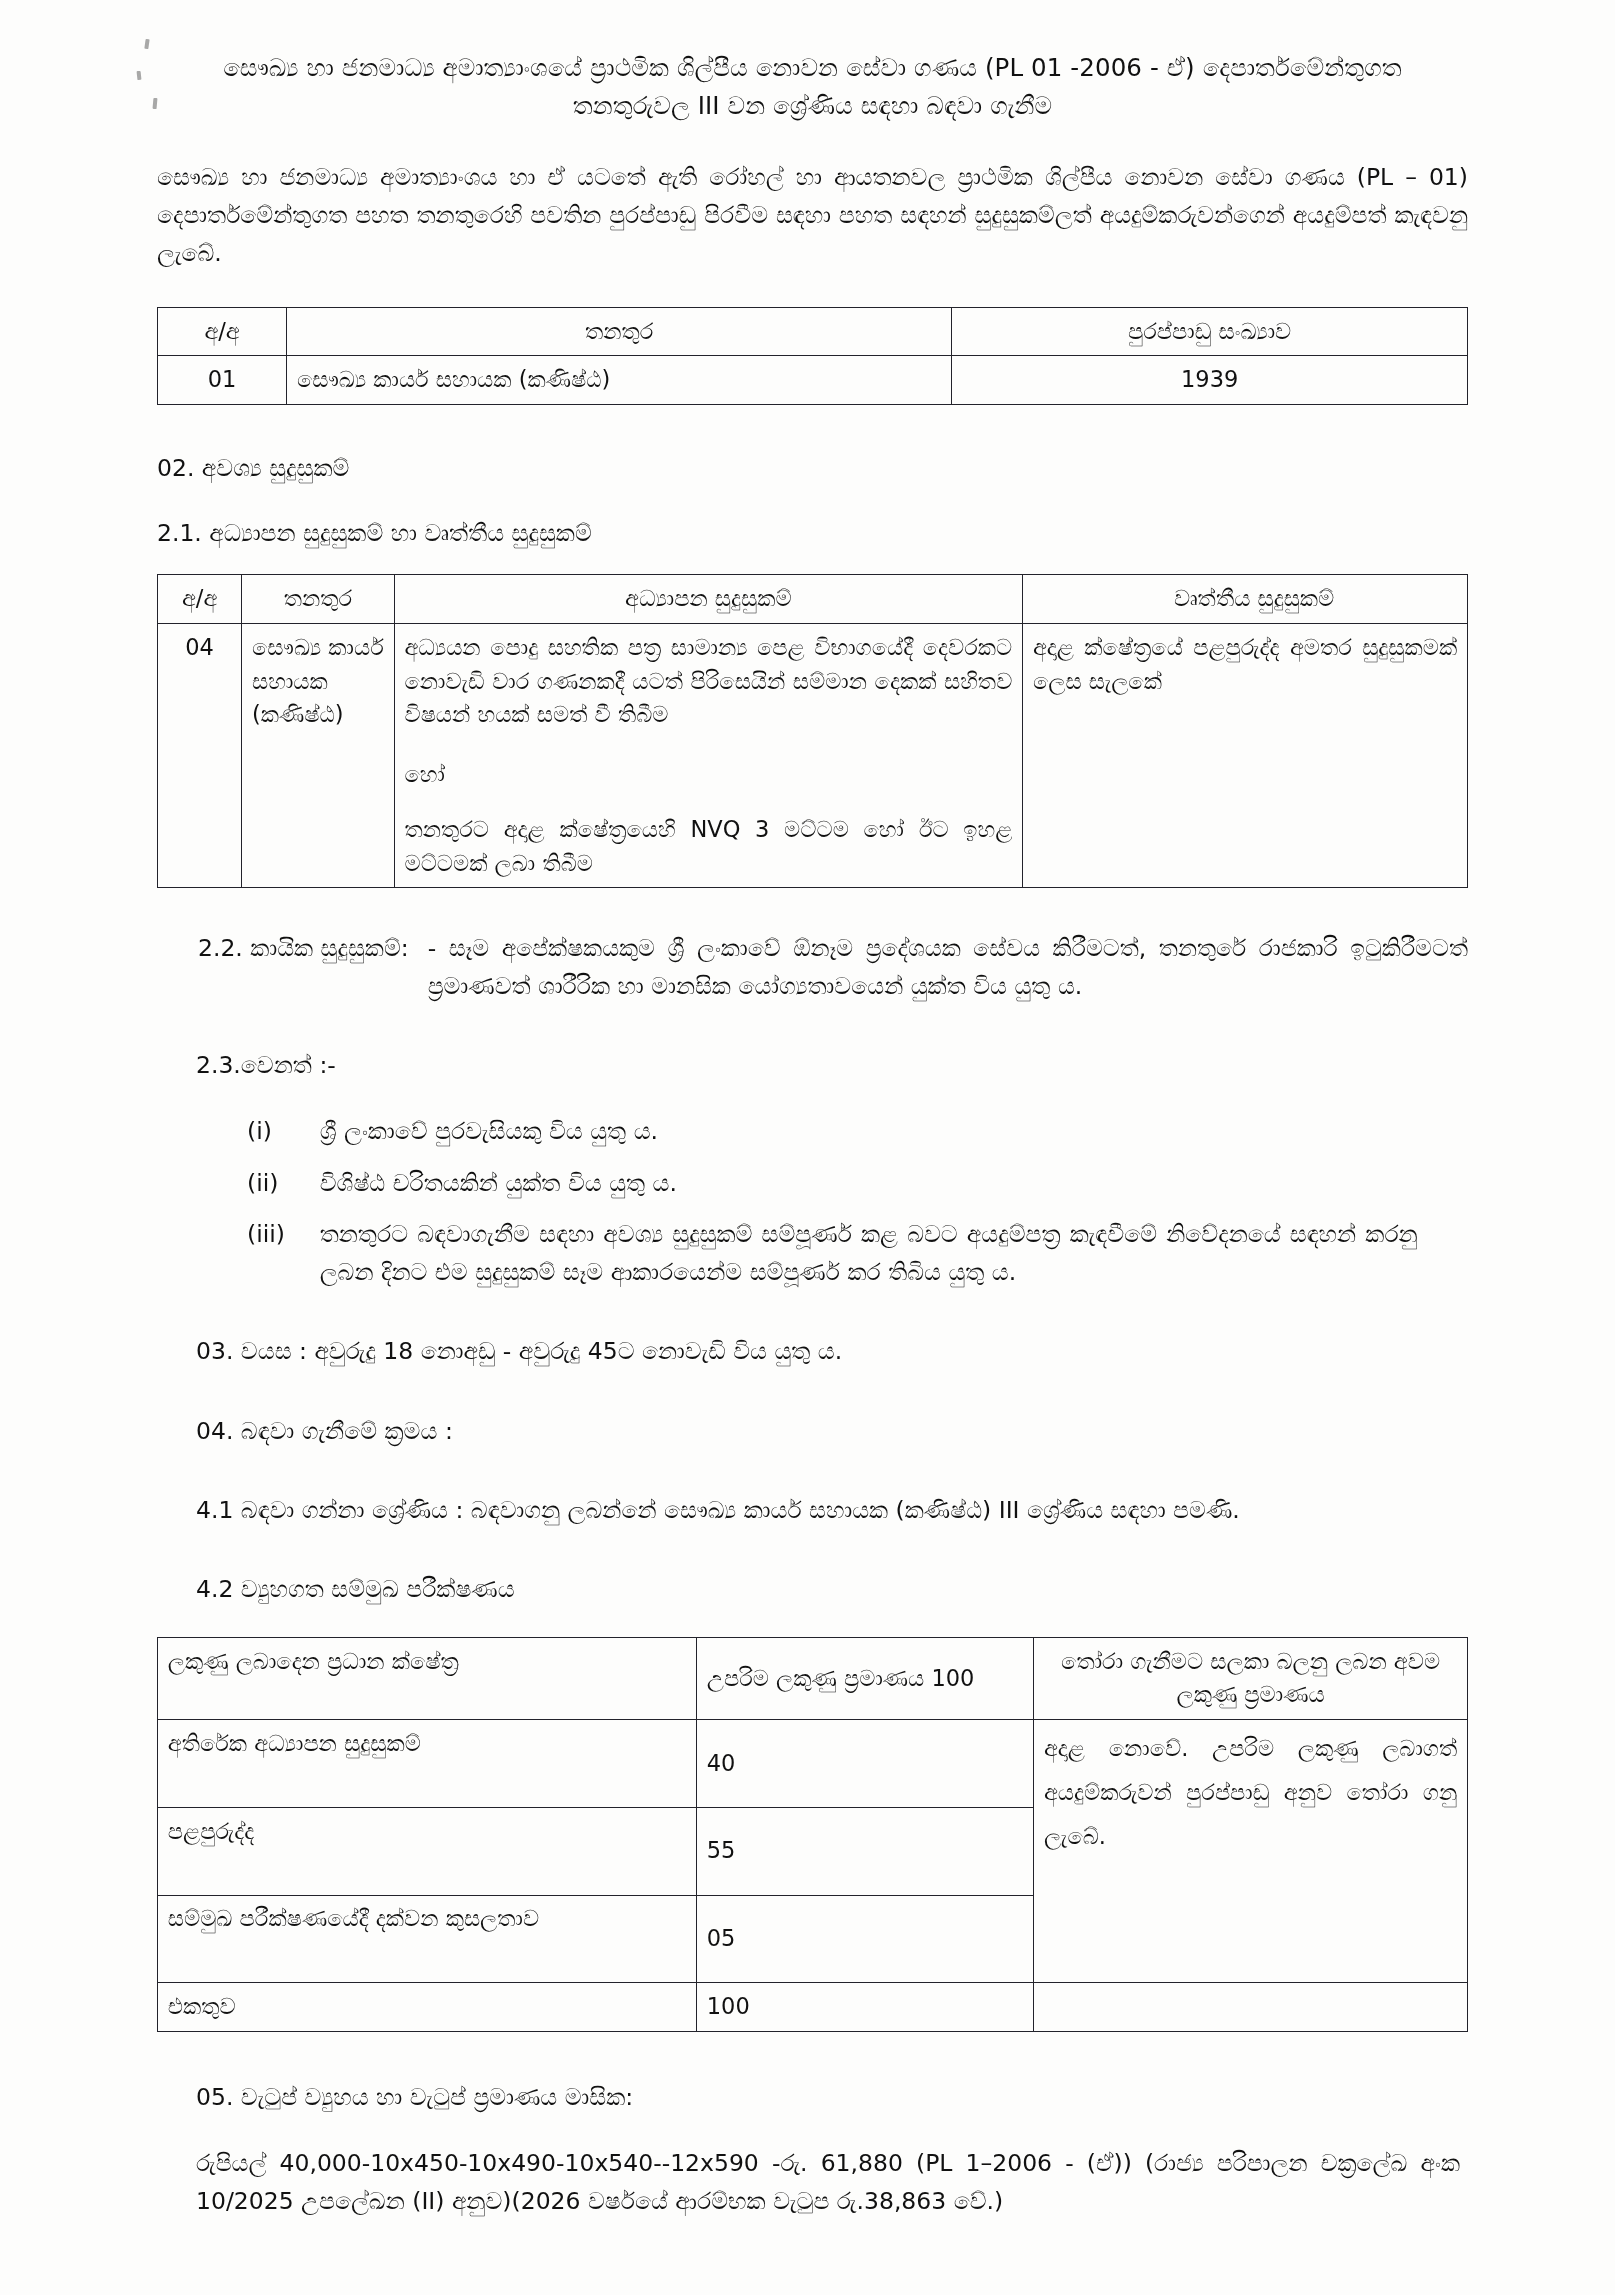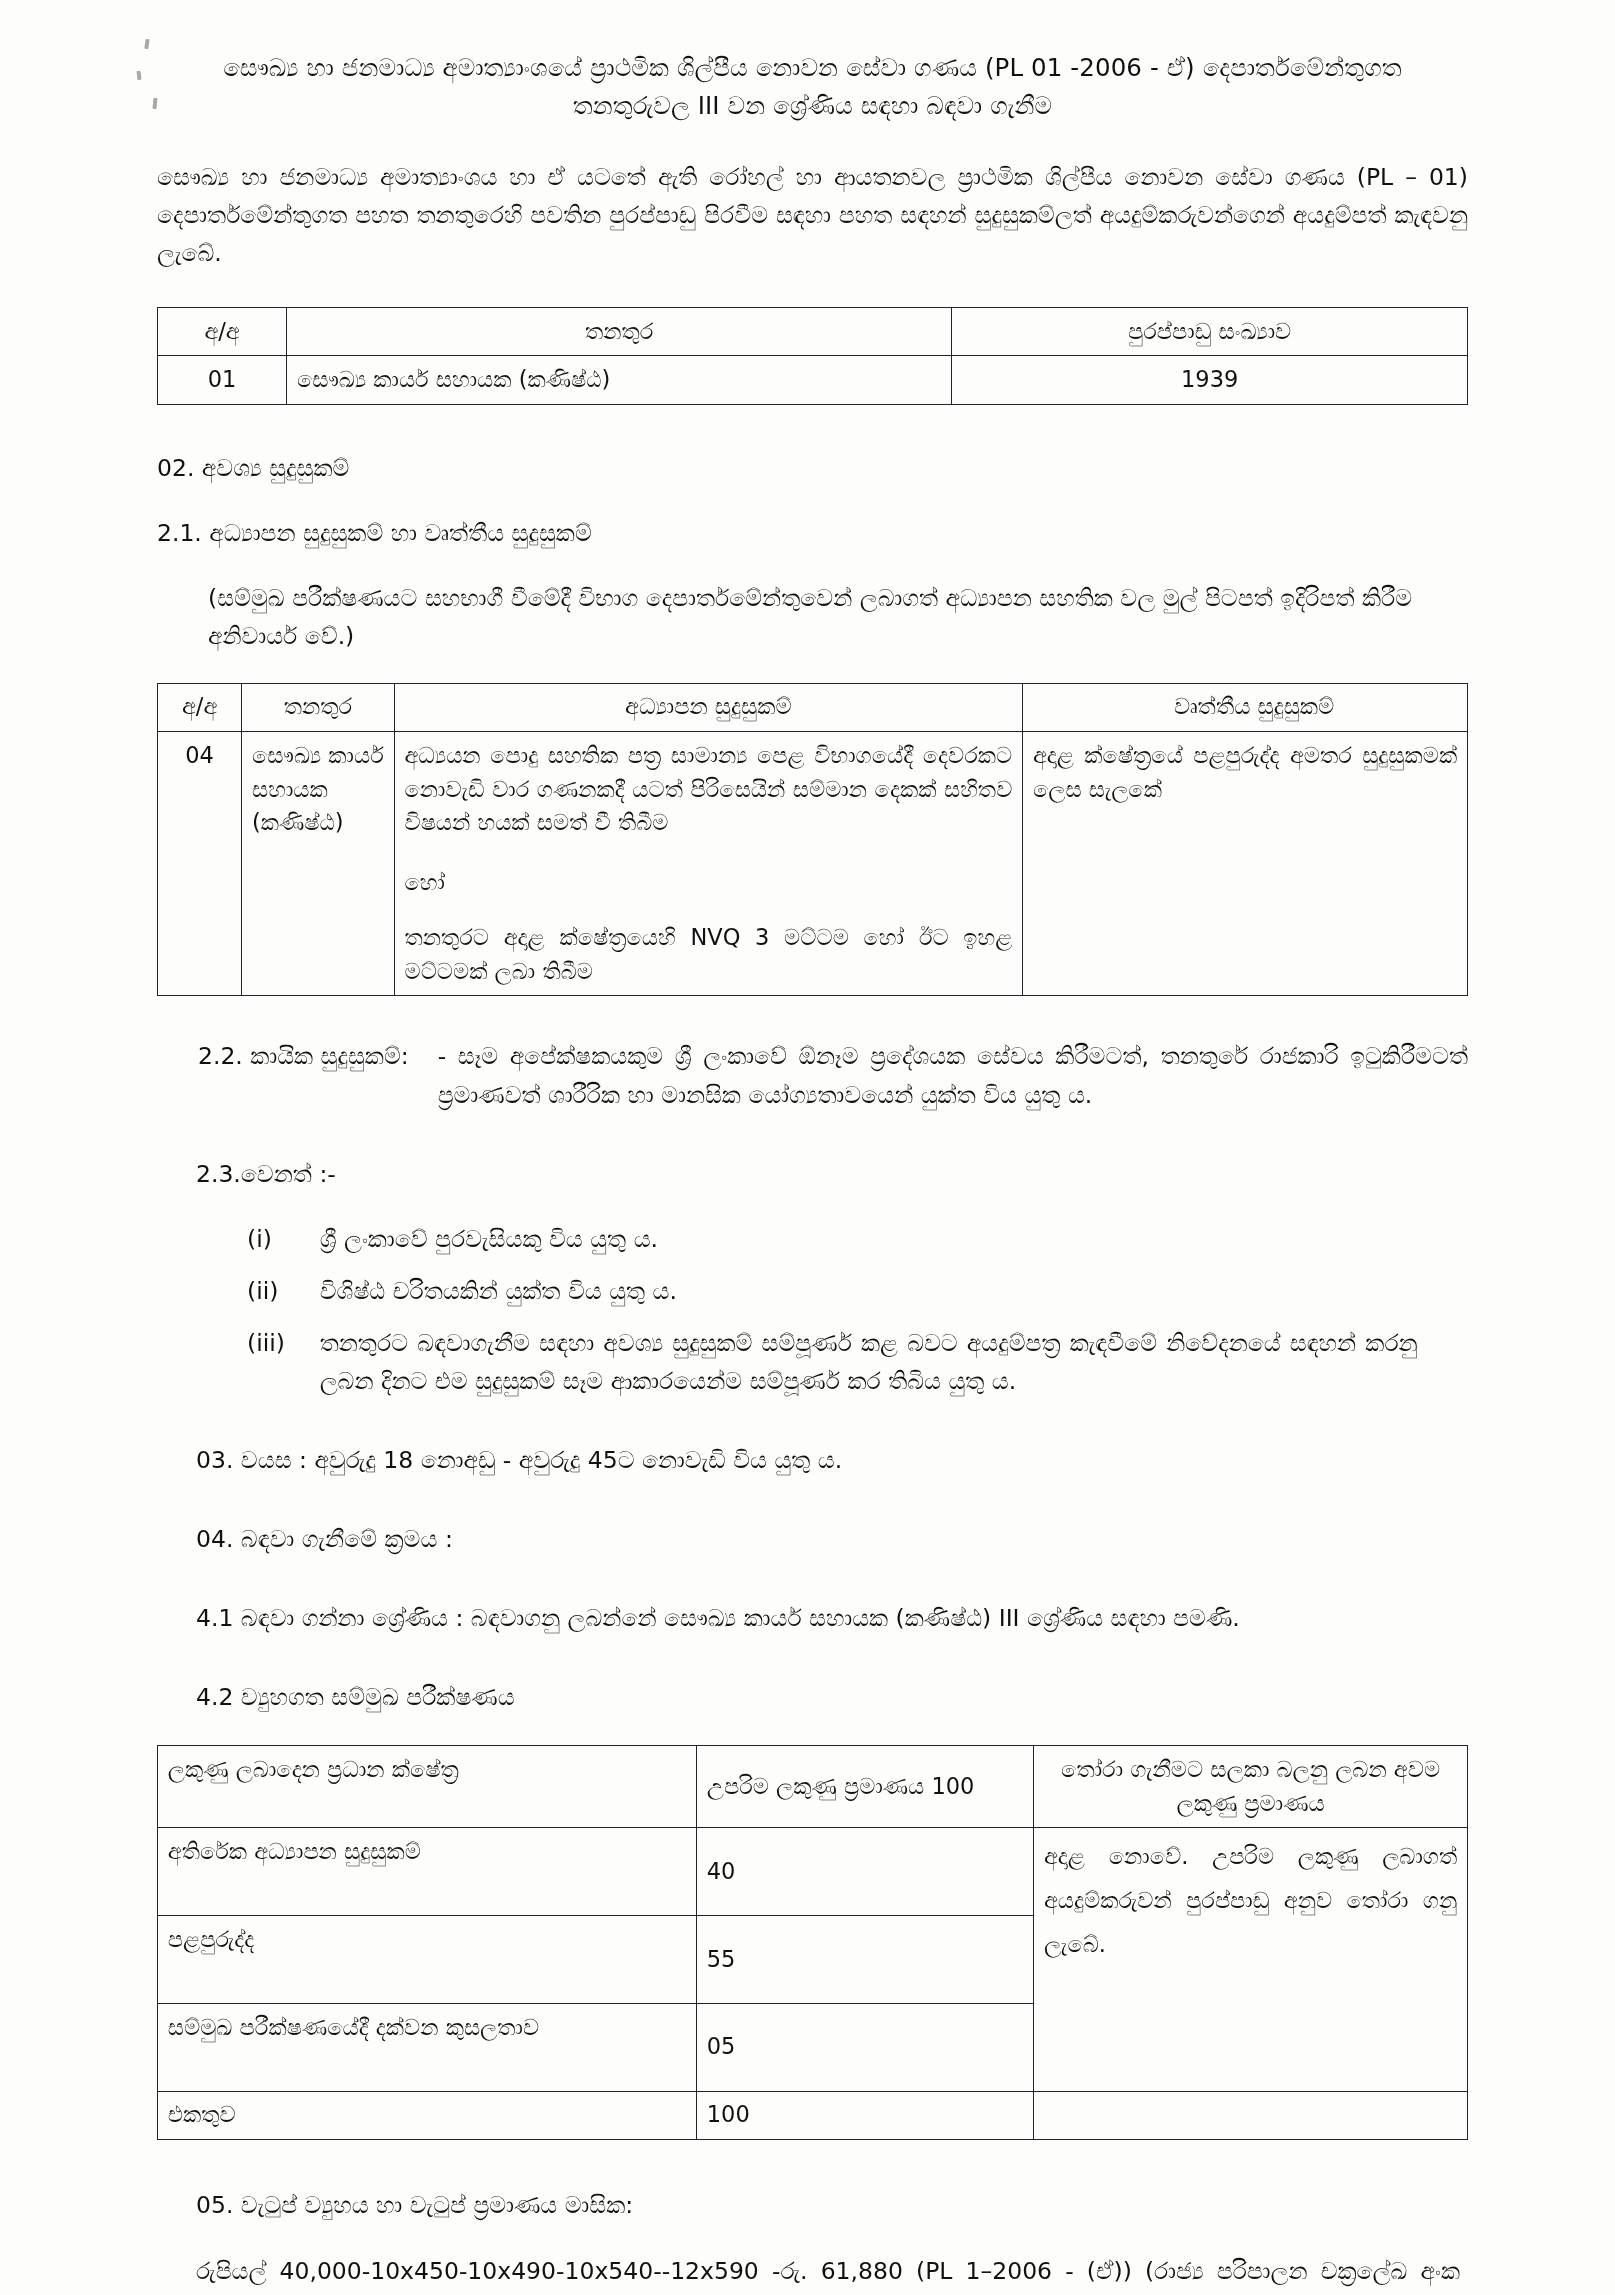--- a/index.html
+++ b/index.html
@@ -119,21 +119,21 @@
   .tbl-quals .or-word { margin: 25.5px 0 21.6px 0; }
   .tbl-quals .edu-second { text-align: justify; text-align-last: left; }
   .tbl-quals p { margin: 0; }
 
   
   .clause {
     font-size: 23.5px;
     line-height: 1.62;
     margin: 41px 0 0 41px;
     display: flex;
-    gap: 29px;
+    gap: 19px;
   }
   .clause .lbl { flex: 0 0 auto; white-space: nowrap; }
   .clause .txt { flex: 1 1 auto; text-align: justify; }
 
   .para {
     font-size: 23.5px;
     line-height: 1.62;
     margin: 41px 0 0 39px;
   }
 
@@ -205,21 +205,20 @@
         <td class="si">සෞඛ්‍ය කාර්ය සහායක (කණිෂ්ඨ)</td>
         <td class="ctr si">1939</td>
       </tr>
     </tbody>
   </table>
 
   <h2 class="sec si">02. අවශ්‍ය සුදුසුකම්</h2>
 
   <h3 class="subsec si">2.1. අධ්‍යාපන සුදුසුකම් හා වෘත්තීය සුදුසුකම්</h3>
 
-  <p class="note si">(සම්මුඛ පරීක්ෂණයට සහභාගී වීමේදී විභාග දෙපාර්තමේන්තුවෙන් ලබාගත් අධ්‍යාපන සහතික වල මුල් පිටපත් ඉදිරිපත්  කිරීම අනිවාර්ය වේ.)</p>
 
   <table class="doc tbl-quals">
     <thead>
       <tr>
         <th class="c-no si">අ/අ</th>
         <th class="c-post si">තනතුර</th>
         <th class="c-edu si">අධ්‍යාපන සුදුසුකම්</th>
         <th class="c-voc si">වෘත්තීය සුදුසුකම්</th>
       </tr>
     </thead>

